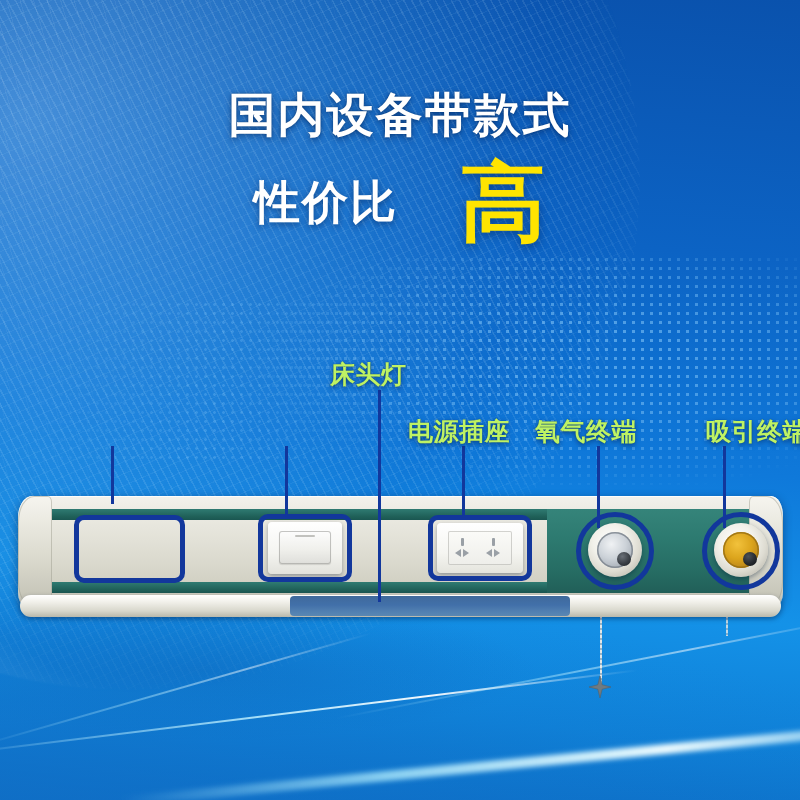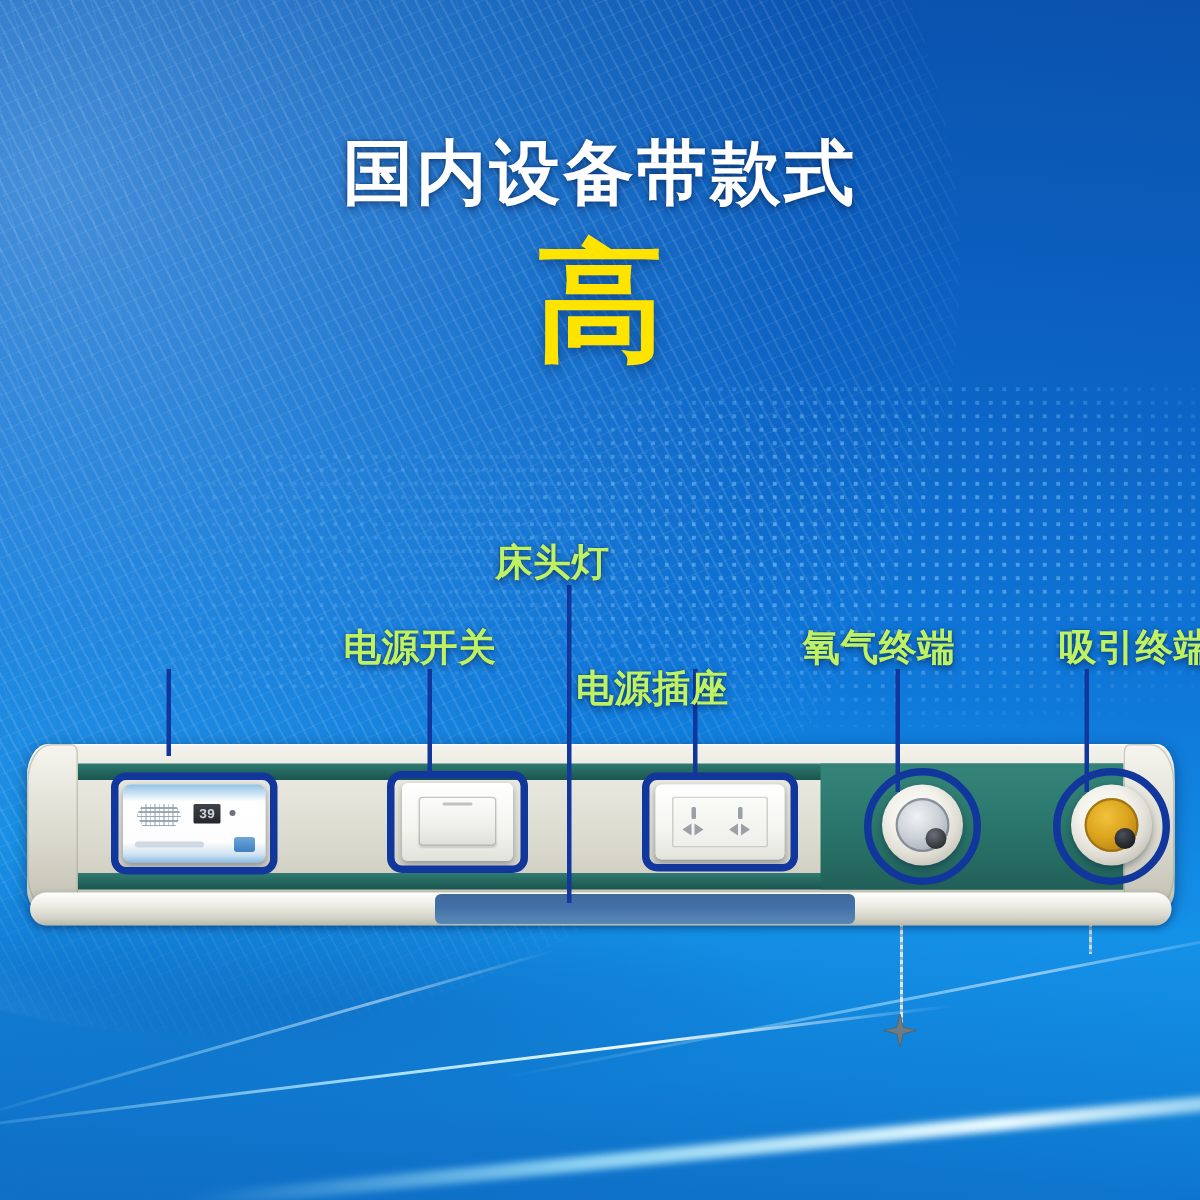--- a/index.html
+++ b/index.html
@@ -345,53 +345,46 @@
   <div class="bg-lowmap"></div>
 
   <div class="streak" style="left:-60px; top:712px; width:700px; transform:rotate(-7deg);"></div>
   <div class="streak big" style="left:120px; top:760px; width:760px; transform:rotate(-5.5deg);"></div>
   <div class="streak" style="left:330px; top:668px; width:520px; transform:rotate(-11deg); opacity:.55;"></div>
   <div class="streak" style="left:-40px; top:690px; width:420px; transform:rotate(-16deg); opacity:.5;"></div>
 
   <div class="headline">
     <div class="h-line1"><span>国内</span><span class="hl">设备带</span><span>款式</span></div>
     <div class="h-line2-wrap">
+      <span class="h-line2">性价比</span>
       <span class="h-big">高</span>
     </div>
   </div>
 
   <div class="leader" style="left:111px; top:446px; height:58px;"></div>
   <div class="leader" style="left:285px; top:446px; height:72px;"></div>
   <div class="leader" style="left:378px; top:390px; height:212px;"></div>
   <div class="leader" style="left:462px; top:446px; height:72px;"></div>
   <div class="leader" style="left:597px; top:446px; height:82px;"></div>
   <div class="leader" style="left:723px; top:446px; height:82px;"></div>
 
-  <div class="label" style="left:229px; top:415px;">电源开关</div>
   <div class="label" style="left:330px; top:358px;">床头灯</div>
-  <div class="label" style="left:384px; top:415px;margin-top:27px;">电源插座</div>
+  <div class="label" style="left:408px; top:415px;">电源插座</div>
   <div class="label" style="left:535px; top:415px;">氧气终端</div>
   <div class="label" style="left:665px; top:415px;padding-left:41px;">吸引终端</div>
 
   <div class="panel-wrap">
 
     <div class="panel-body"></div>
     <div class="stripe top"></div>
     <div class="stripe bot"></div>
     <div class="teal-block"></div>
     <div class="panel-cap-l"></div>
     <div class="panel-cap-r"></div>
 
-    <div class="intercom">
-      <div class="ic-grille"></div>
-      <div class="ic-lcd">39</div>
-      <div class="ic-dot"></div>
-      <div class="ic-bar"></div>
-      <div class="ic-btn"></div>
-    </div>
 
     <div class="switch">
       <div class="switch-rocker"></div>
     </div>
 
     <div class="socket">
       <div class="socket-face">
         <div class="sk-pin" style="left:13px; top:7px;"></div>
         <div class="sk-tri" style="left:7px;  top:18px; border-right:6px solid #9aa0a6;"></div>
         <div class="sk-tri" style="left:15px; top:18px; border-left:6px solid #9aa0a6;"></div>

